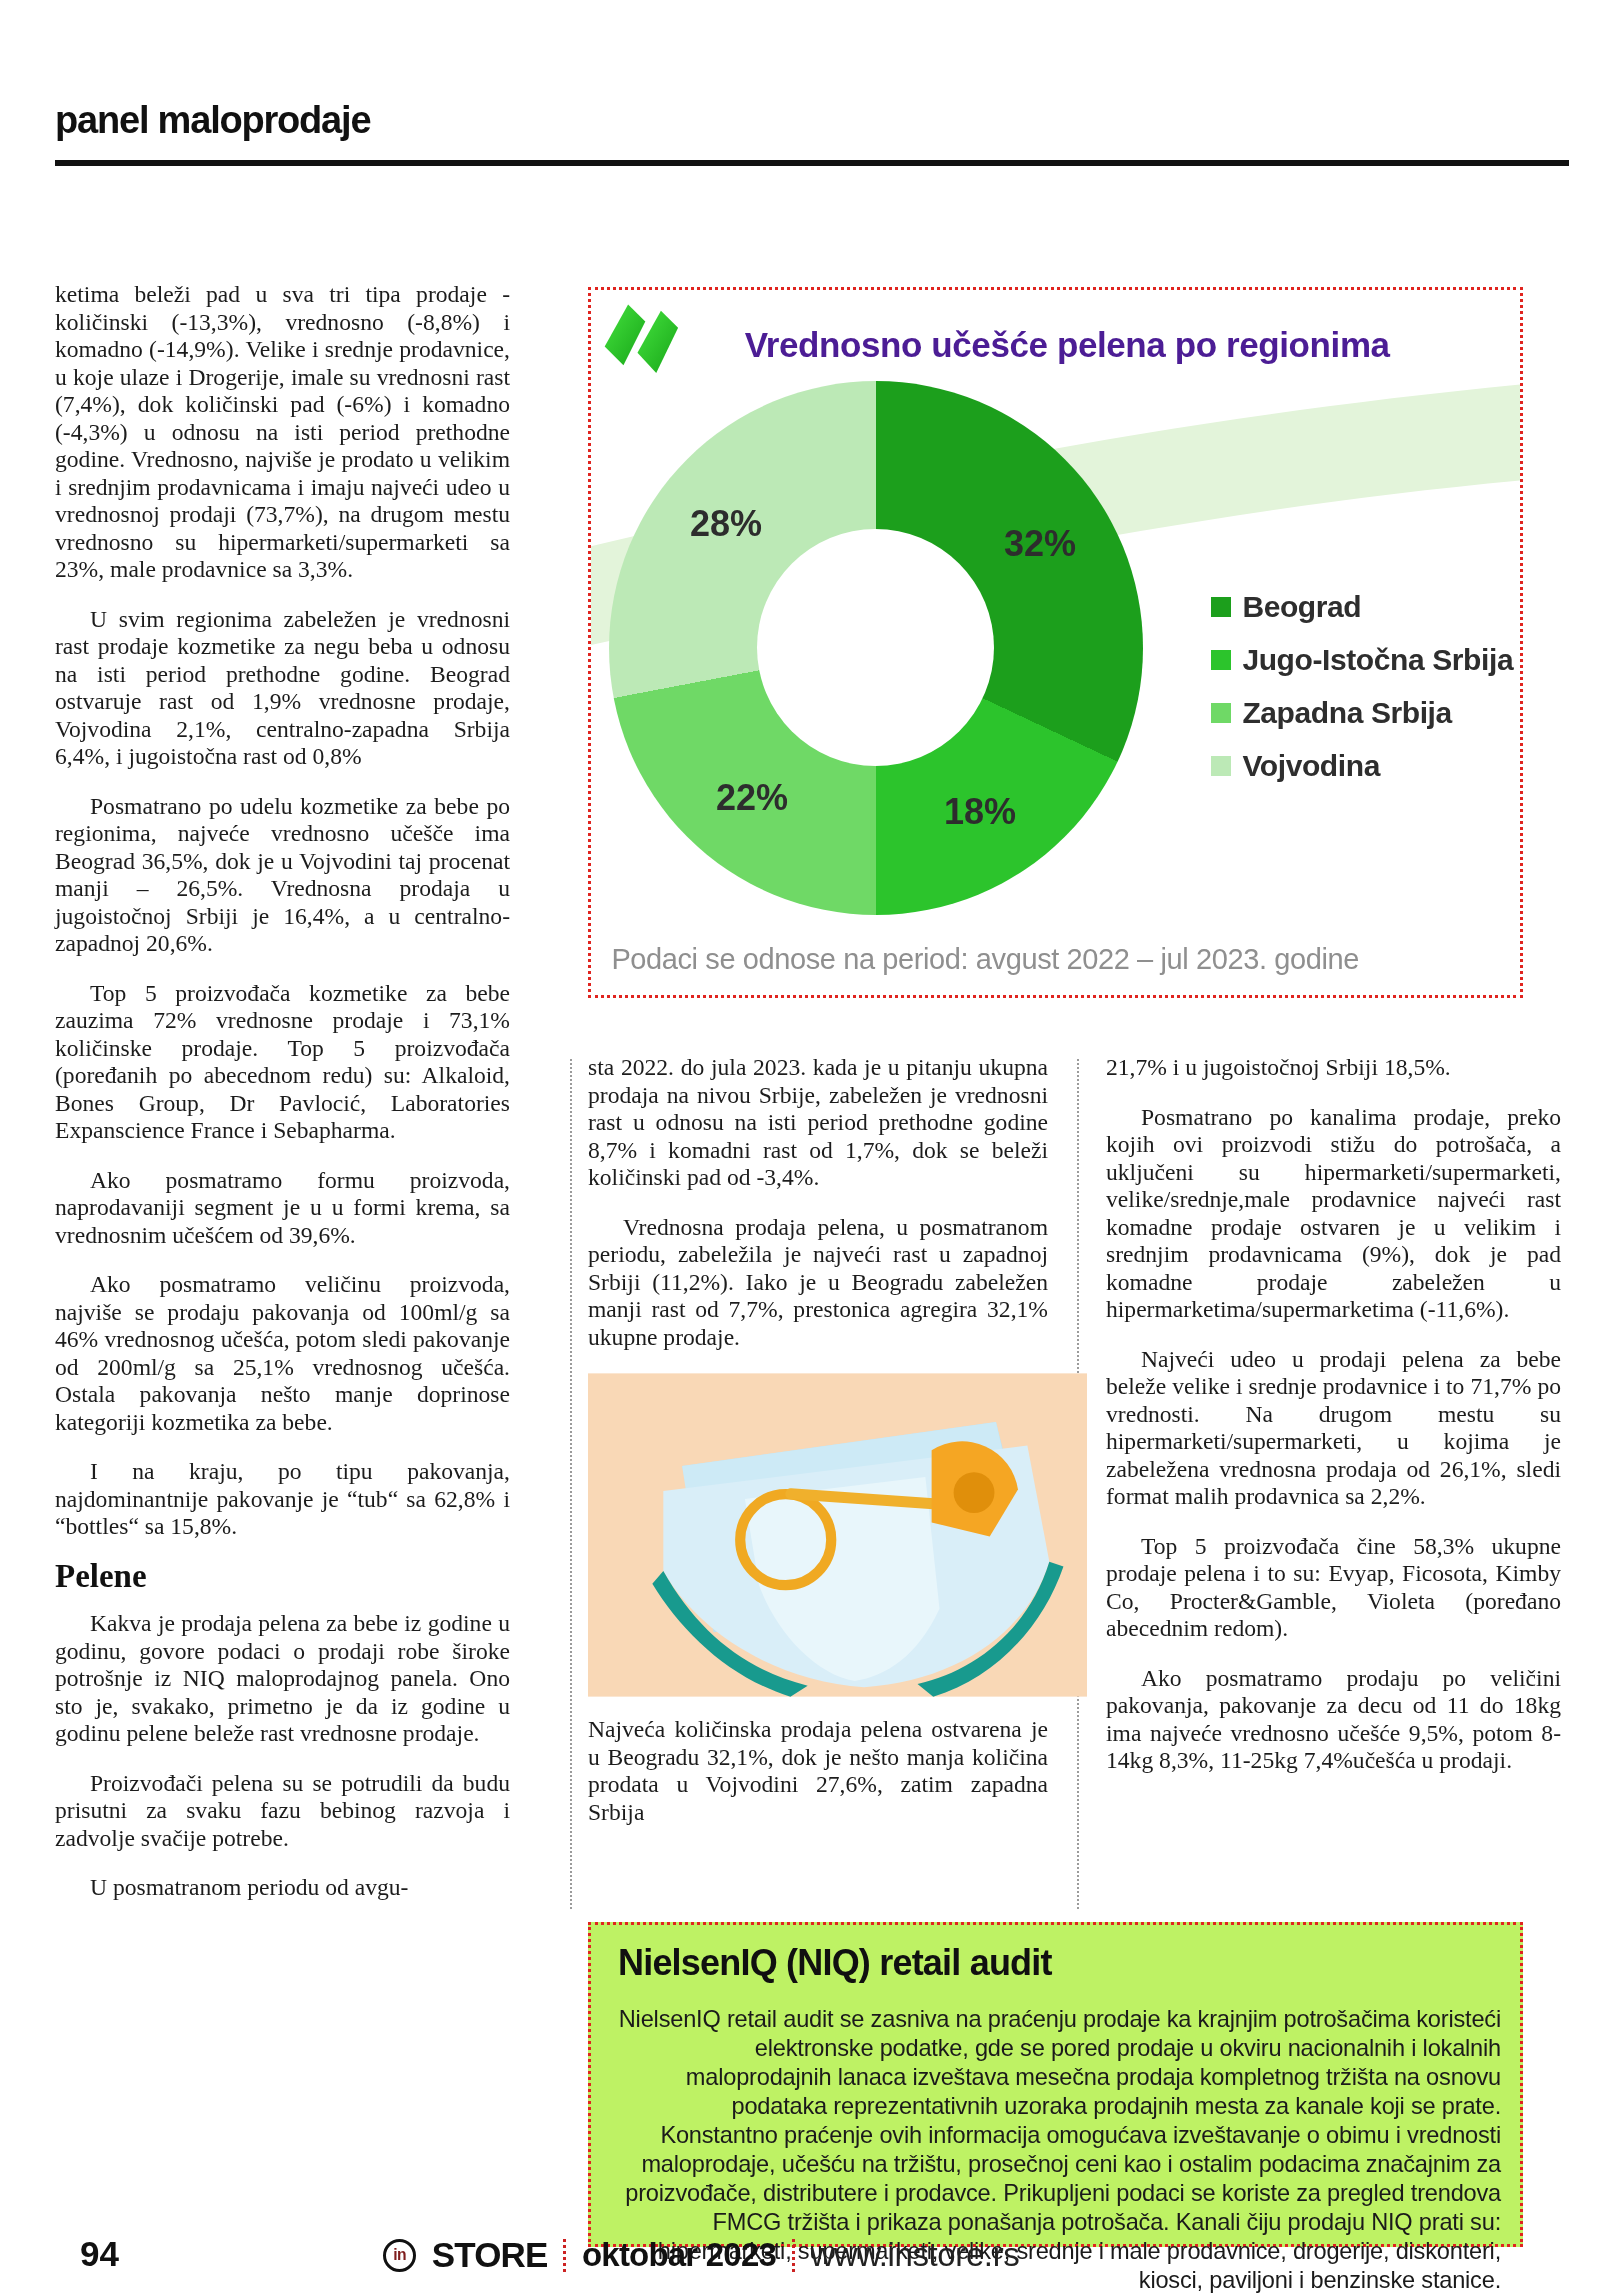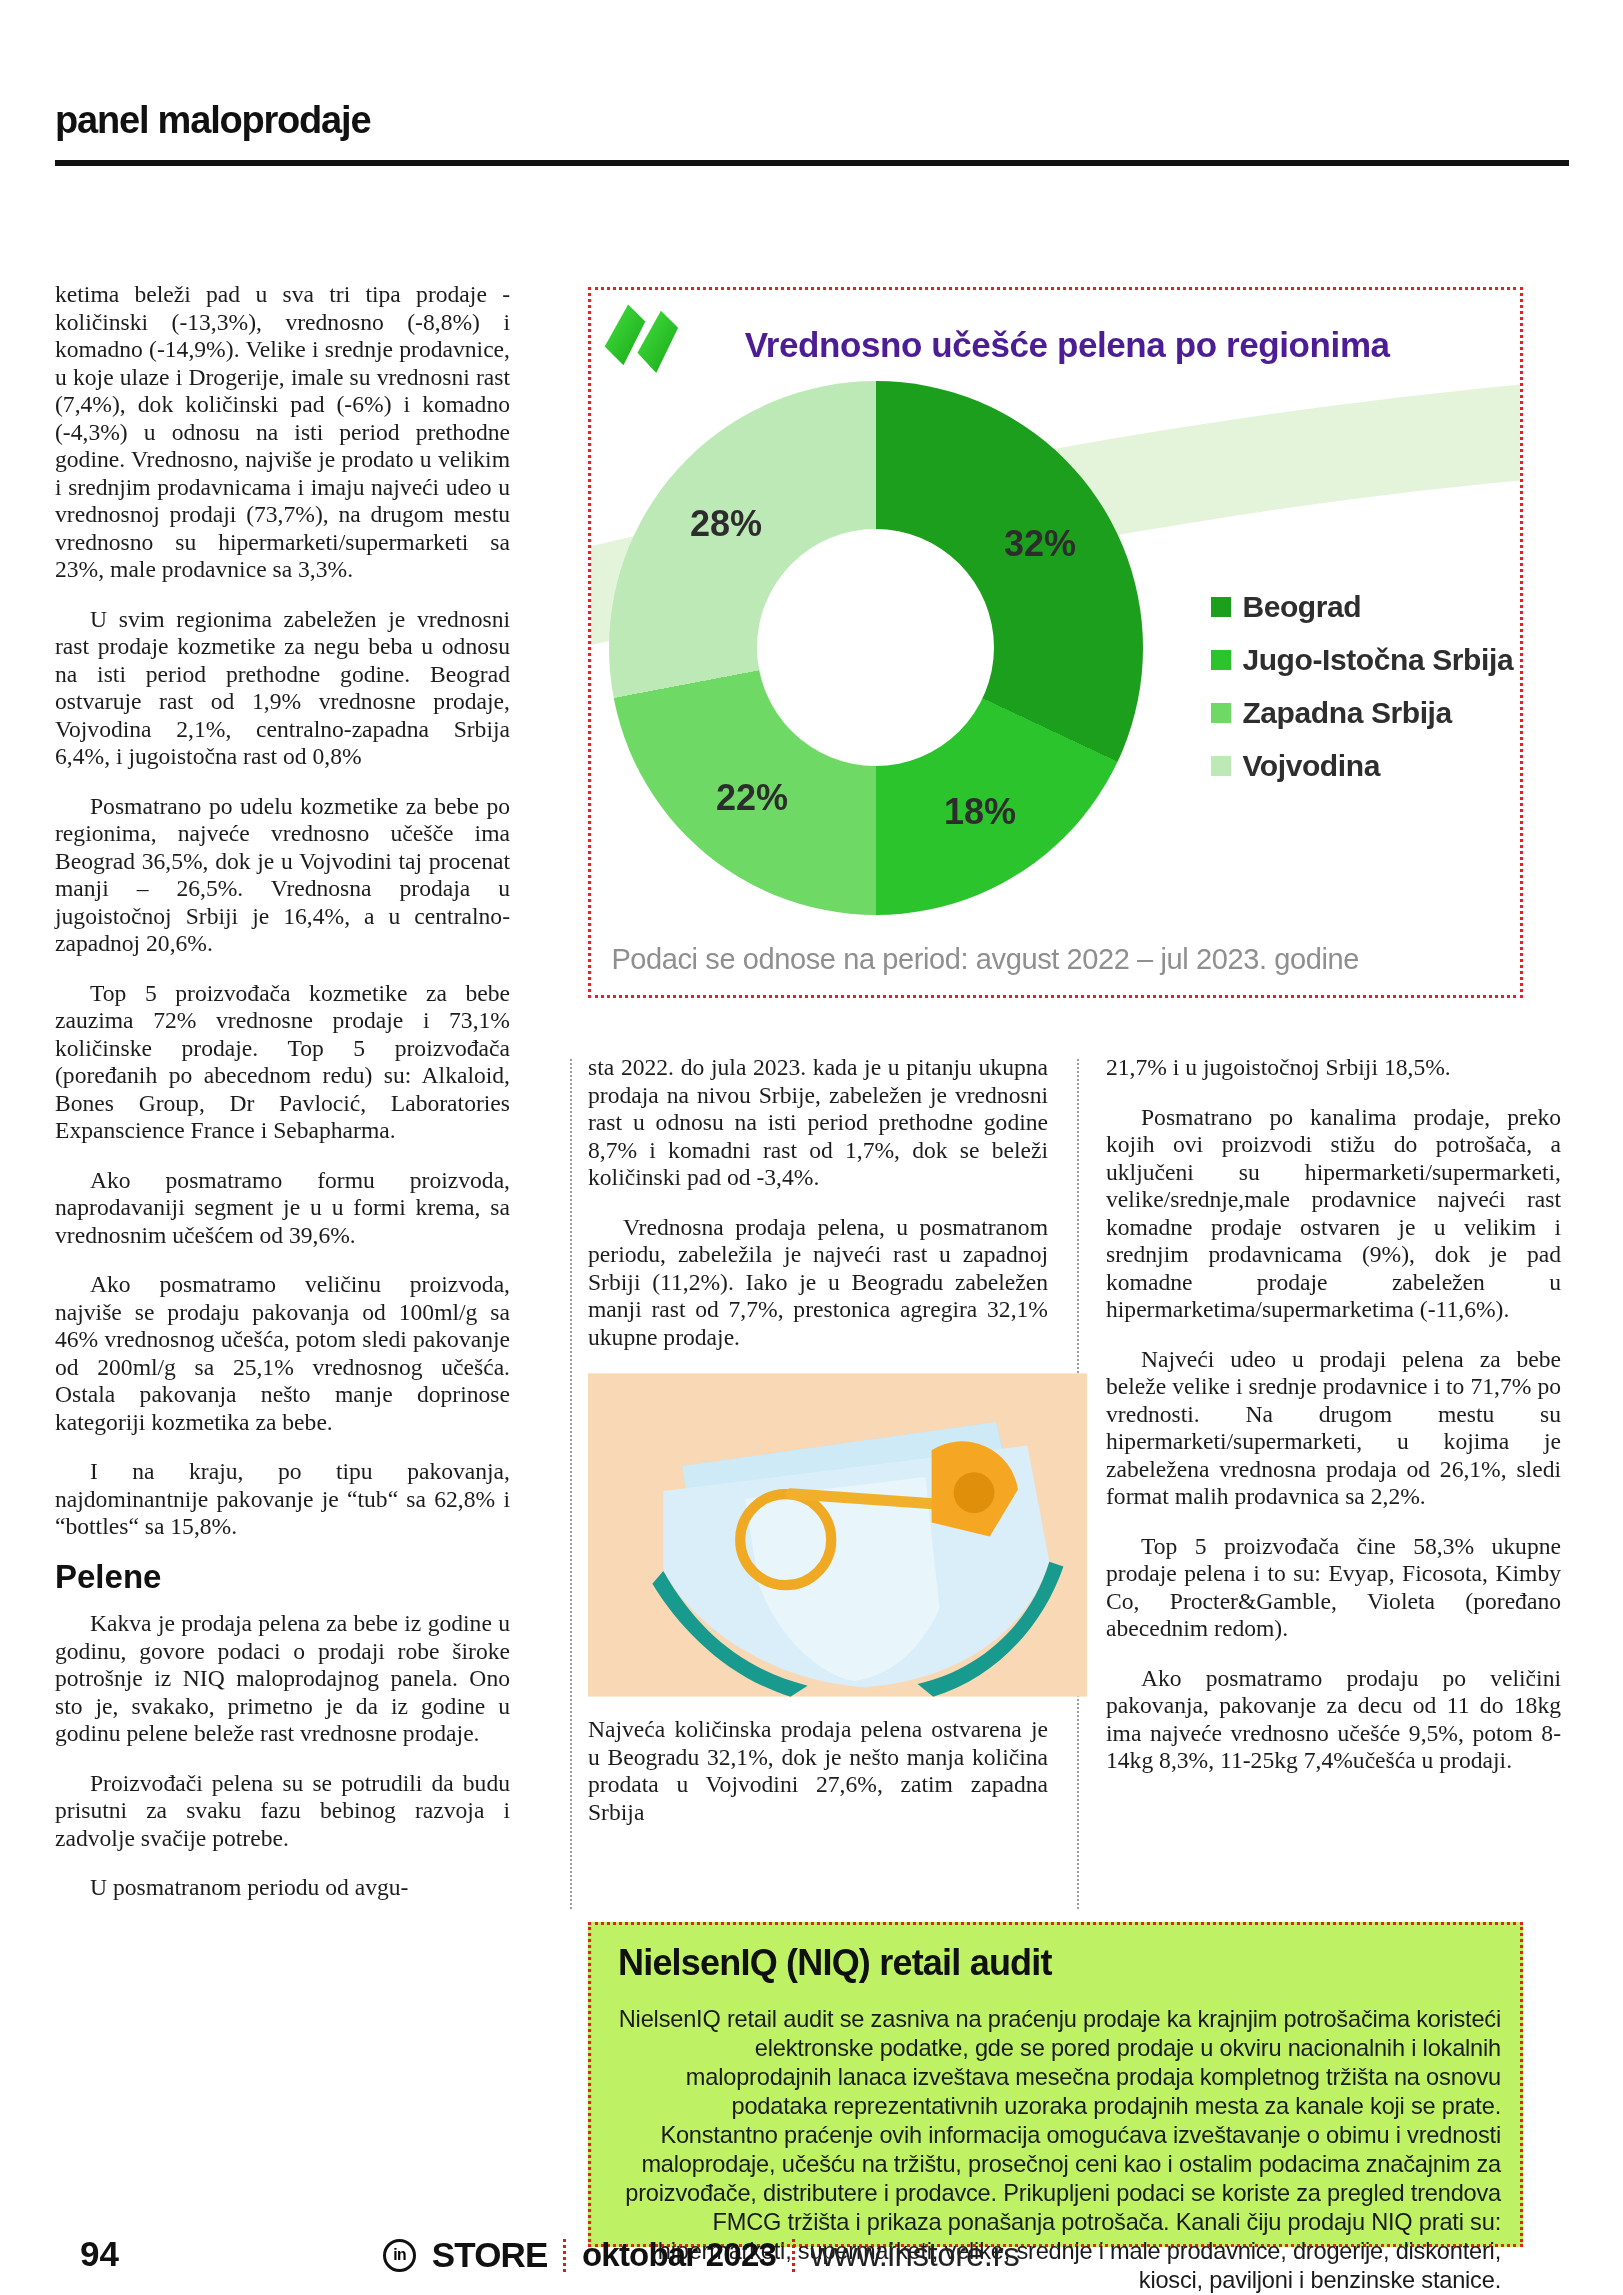--- a/index.html
+++ b/index.html
@@ -9,21 +9,21 @@
   .kicker{position:absolute;left:55px;top:99px;font-family:"Liberation Sans",sans-serif;font-weight:bold;font-size:38px;letter-spacing:-1.2px;color:#111;}
   .kicker-rule{position:absolute;left:55px;top:160px;width:1514px;height:5.5px;background:#111;}
 
   
   .col{position:absolute;font-size:23.6px;line-height:27.5px;text-align:justify;color:#1c1c1c;}
   .col p{margin:0 0 22px 0;text-indent:35px;}
   .col p.noindent{text-indent:0;}
   .col-left{left:55px;top:281px;width:455px;}
   .col-mid{left:588px;top:1054px;width:460px;}
   .col-right{left:1106px;top:1054px;width:455px;}
-  .subhead{font-family:Liberation Sans, sans-serif;font-weight:bold;font-size:33px;color:#111;margin:7.9px 0 20.4px 0;text-align:left;}
+  .subhead{font-family:Liberation Serif, serif;font-weight:bold;font-size:33px;color:#111;margin:7.9px 0 20.4px 0;text-align:left;}
   .vdivider{position:absolute;width:0;border-left:2.4px dotted #9b9b9b;}
   .vdivider.d1{left:570px;top:1059px;height:850px;}
   .vdivider.d2{left:1077px;top:1059px;height:850px;}
 
   
   .chart-box{position:absolute;left:588px;top:287px;width:935px;height:711px;border:3.9px dotted #e0241f;background:#fff;box-sizing:border-box;}
   .chart-title{position:absolute;left:47px;right:23.6px;top:35px;text-align:center;font-family:"Liberation Sans",sans-serif;font-weight:bold;font-size:35px;letter-spacing:-0.4px;color:#4c1d95;z-index:3;}
   .swoosh{position:absolute;left:0;top:0;width:100%;height:100%;z-index:0;}
   .niq-mark{position:absolute;left:9.4px;top:7.9px;z-index:2;}
   .donut{position:absolute;left:18px;top:91px;width:534px;height:534px;border-radius:50%;z-index:1;}
@@ -39,21 +39,21 @@
 
   
   .niq-box{position:absolute;left:588px;top:1922px;width:935px;height:325px;border:3.9px dotted #e0241f;background:#bef264;box-sizing:border-box;}
   .niq-title{position:absolute;left:27px;top:17.3px;font-family:"Liberation Sans",sans-serif;font-weight:bold;font-size:36px;letter-spacing:-0.8px;color:#101010;}
   .niq-body{position:absolute;left:27px;top:80px;width:883px;font-family:"Liberation Sans",sans-serif;font-size:23.6px;line-height:29px;letter-spacing:-0.2px;color:#1a1a1a;text-align:right;}
 
   
   .footer{position:absolute;left:0;top:2232px;width:100%;height:47px;font-family:"Liberation Sans",sans-serif;}
   .page-num{position:absolute;left:80px;top:1.6px;font-weight:bold;font-size:35px;color:#111;}
   .brand-cluster{position:absolute;left:383px;top:3.1px;display:flex;align-items:center;gap:15.7px;}
-  .logo-circle{width:33px;height:33px;border:3.9px solid #111;border-radius:50%;box-sizing:border-box;display:flex;align-items:center;justify-content:center;font-weight:bold;font-size:15.7px;letter-spacing:-0.8px;color:#000000;}
+  .logo-circle{width:33px;height:33px;border:3.9px solid #111;border-radius:50%;box-sizing:border-box;display:flex;align-items:center;justify-content:center;font-weight:bold;font-size:15.7px;letter-spacing:-0.8px;color:#7f1d1d;}
   .brand{font-weight:bold;font-size:35px;letter-spacing:-0.8px;color:#111;}
   .f-sep{height:33px;border-left:3.1px dotted #cc2222;}
   .issue{font-weight:bold;font-size:33px;letter-spacing:-0.8px;color:#111;}
   .site{font-size:33px;letter-spacing:-0.4px;color:#222;}
 </style>
 </head>
 <body>
 
 <div class="page">
 

